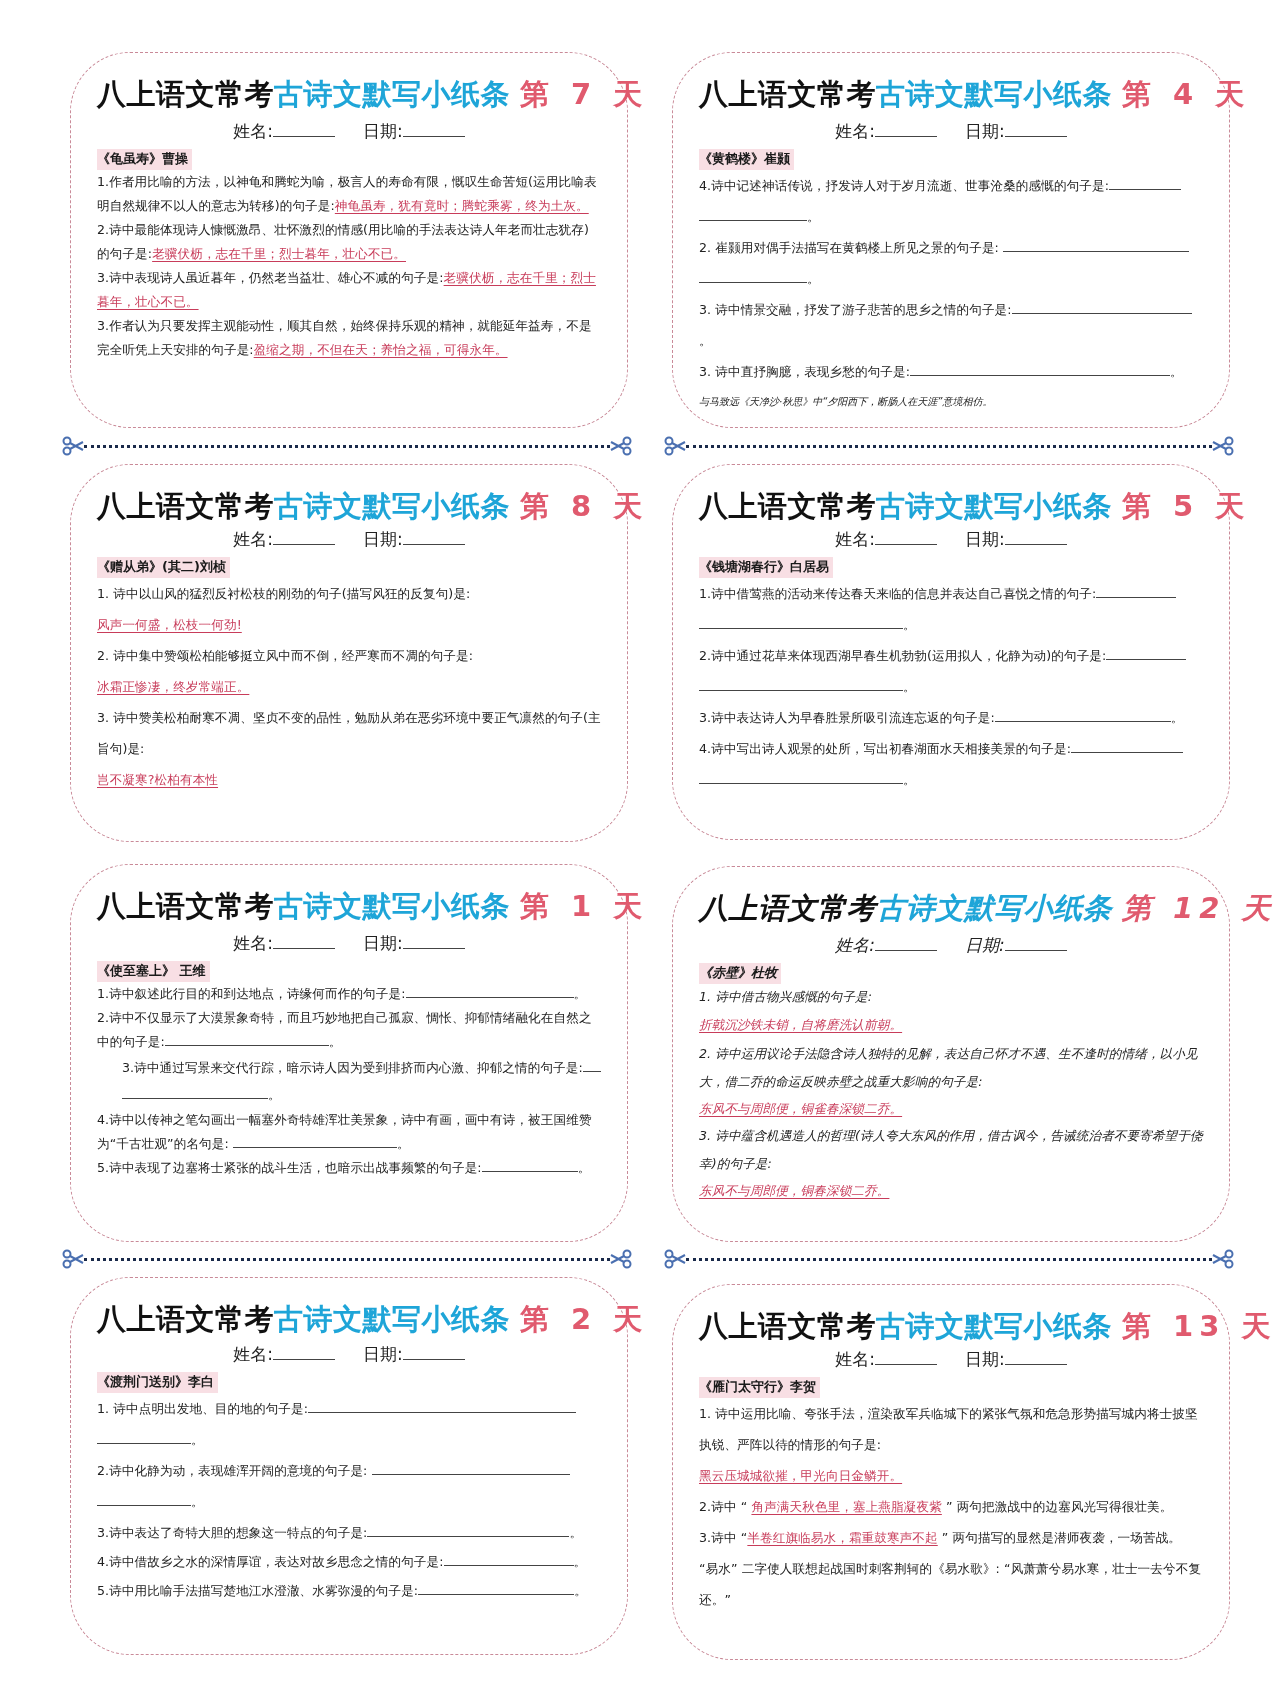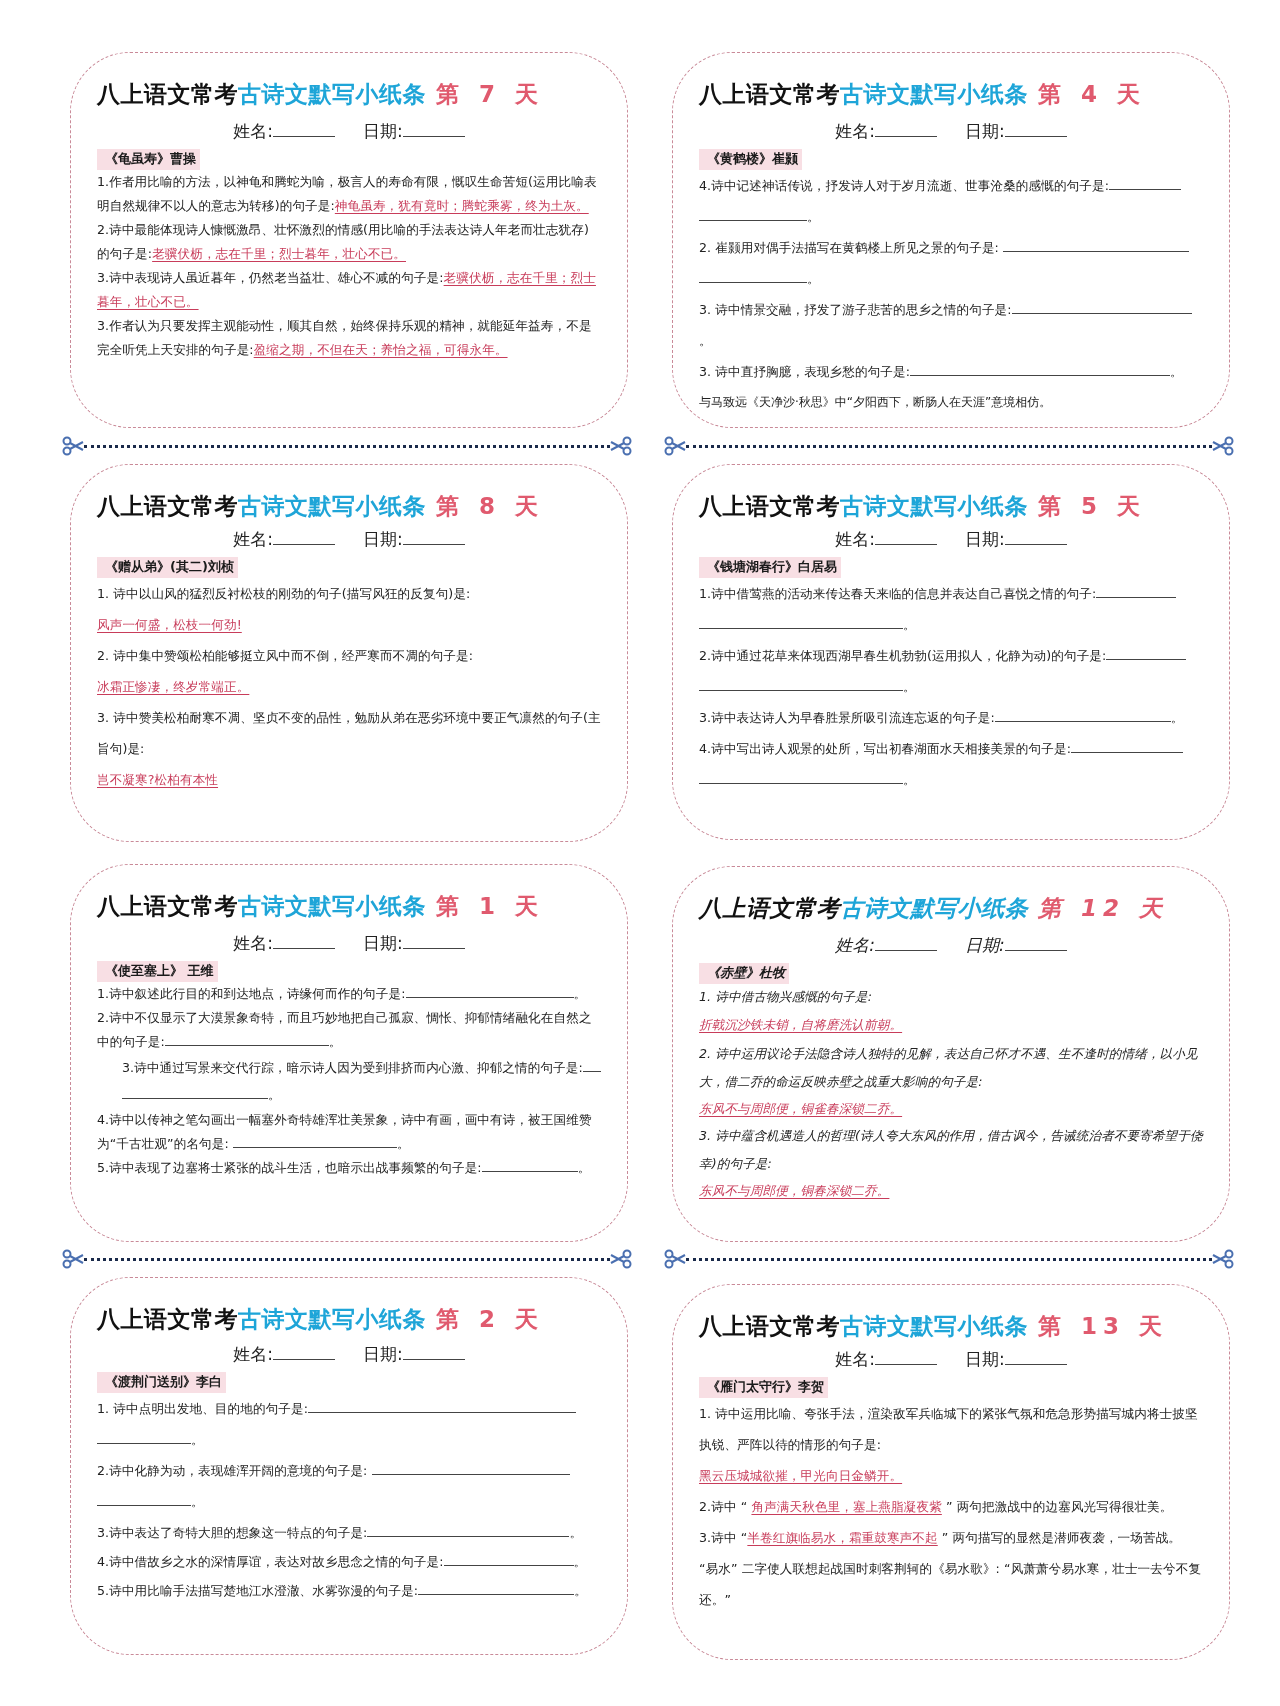--- a/index.html
+++ b/index.html
@@ -9,21 +9,21 @@
   .card {
     position: absolute;
     border: 1.5px dashed #c98a98;
     border-radius: 60px;
     background: #ffffff;
     padding: 0 26px;
   }
   .card-title {
     text-align: left;
     font-weight: bold;
-    font-size: 23px;
+    font-size: 29px;
     letter-spacing: 0.5px;
     white-space: nowrap;
     margin-top: 26px;
     line-height: 30px;
   }
   .t-black { color: #111111; }
   .t-blue { color: #1ea5d8; }
   .t-red { color: #e05a6e; margin-left: 10px; letter-spacing: 6px; }
   .name-date {
     text-align: center;
@@ -38,21 +38,21 @@
     border-bottom: 1.3px solid #444;
     height: 18px;
     vertical-align: baseline;
   }
   .name-date .gap { display: inline-block; width: 28px; }
   .poem-tag {
     display: inline-block;
     background: #f8dfe4;
     font-weight: bold;
     font-size: 13px;
-    padding: 1px 4px 2px 8px;
+    padding: 1px 4px 2px 0;
     margin-top: 6px;
     color: #1a1a1a;
   }
   .q {
     font-size: 12.6px;
     line-height: 24px;
     color: #222;
     letter-spacing: 0.1px;
   }
   .q.tall { line-height: 31px; }
@@ -60,21 +60,21 @@
     color: #c83c5a;
     text-decoration: underline;
     text-underline-offset: 3px;
   }
   .fill {
     display: inline-block;
     border-bottom: 1px solid #444;
     height: 14px;
     vertical-align: baseline;
   }
-  .note { font-size: 12px; line-height: 30px; color: #222; }
+  .note { font-size: 10px; line-height: 30px; color: #222; font-style: italic; }
 
   .cut-line {
     position: absolute;
     height: 20px;
   }
   .cut-line .dots {
     position: absolute;
     left: 22px; right: 22px; top: 9px;
     border-top: 3px dotted #1a2a4a;
   }

